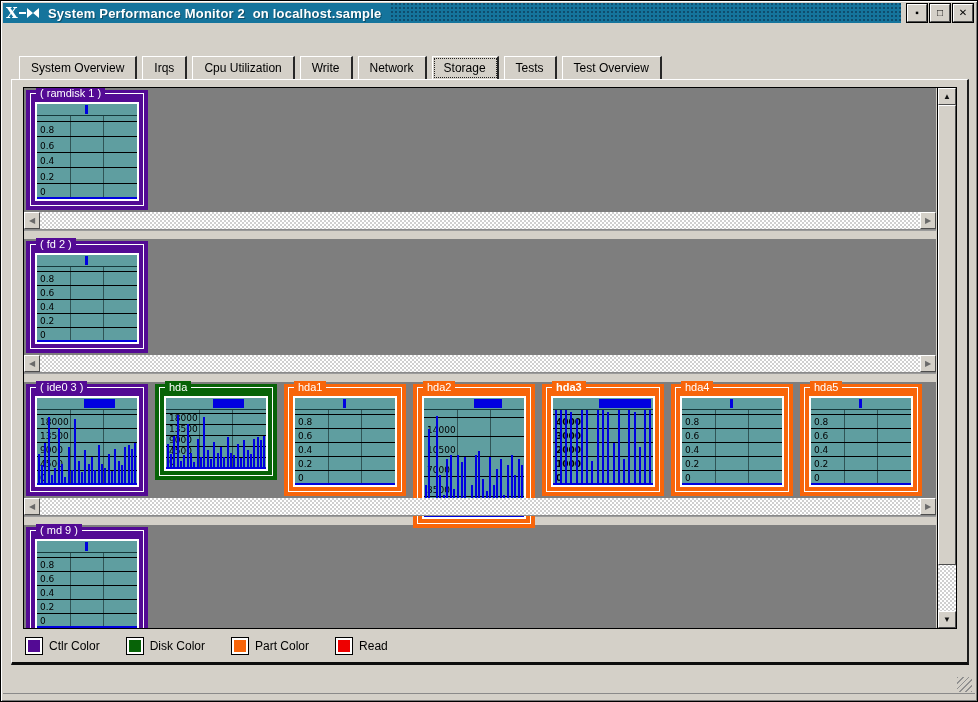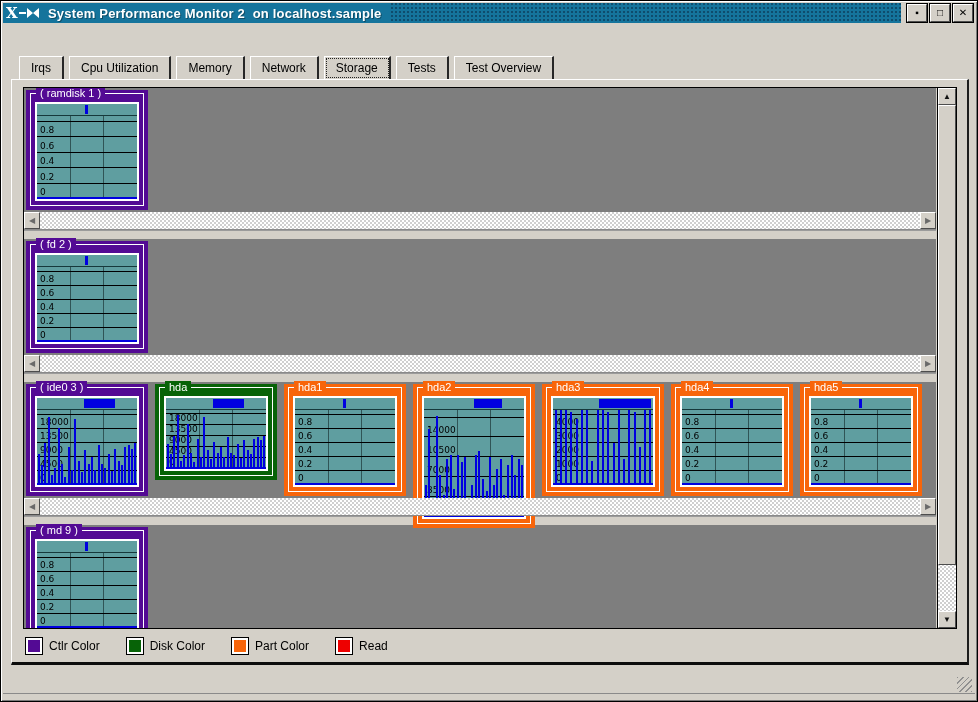--- a/index.html
+++ b/index.html
@@ -109,23 +109,24 @@
           <span>□</span>
         </span>
         <span class="win-btn">
           <span>✕</span>
         </span>
       </span>
   </div>
 
 
   <div class="tabs" id="tabs">
+      <div class="tab">System Overview</div>
       <div class="tab">Irqs</div>
       <div class="tab">Cpu Utilization</div>
-      <div class="tab">Memory</div>
+      <div class="tab">Write</div>
       <div class="tab">Network</div>
       <div class="tab active">Storage</div>
       <div class="tab">Tests</div>
       <div class="tab">Test Overview</div>
     </div>
 
   <div class="main-panel">
     <div class="viewport">
       <div class="rows-area" id="rows-area">
           <div class="row-band" style="height: 124px;">
@@ -388,21 +389,21 @@
                     <div class="spike" style="left: calc(83.9286% - 1px); height: 48.36%;"></div>
                     <div class="spike" style="left: calc(87.5% - 1px); height: 57.66%;"></div>
                     <div class="spike" style="left: calc(91.0714% - 1px); height: 39.06%;"></div>
                     <div class="spike" style="left: calc(94.6429% - 1px); height: 53.94%;"></div>
                     <div class="spike" style="left: calc(98.2143% - 1px); height: 48.36%;"></div>
                     <div class="baseline"></div>
                   </div>
                 </div>
               </div>
             </div>
-            <div class="chart-frame" style="background: rgb(248, 101, 10); height: 112px;">
+            <div class="chart-frame" style="background: rgb(248, 101, 10); height: 112px; font-weight: bold;">
               <div class="chart-fieldset">
                 <span class="chart-title" style="background: rgb(248, 101, 10);">hda3</span>
                 <div class="chart-content">
                   <div class="time-strip">
                     <div class="time-thumb" style="left: 46%; width: 52%;"></div>
                   </div>
                   <div class="plot">
                     <div class="vline" style="left: 33%;"></div>
                     <div class="vline" style="left: 66%;"></div>
                     <div class="hline" style="bottom: 0%;"></div>

